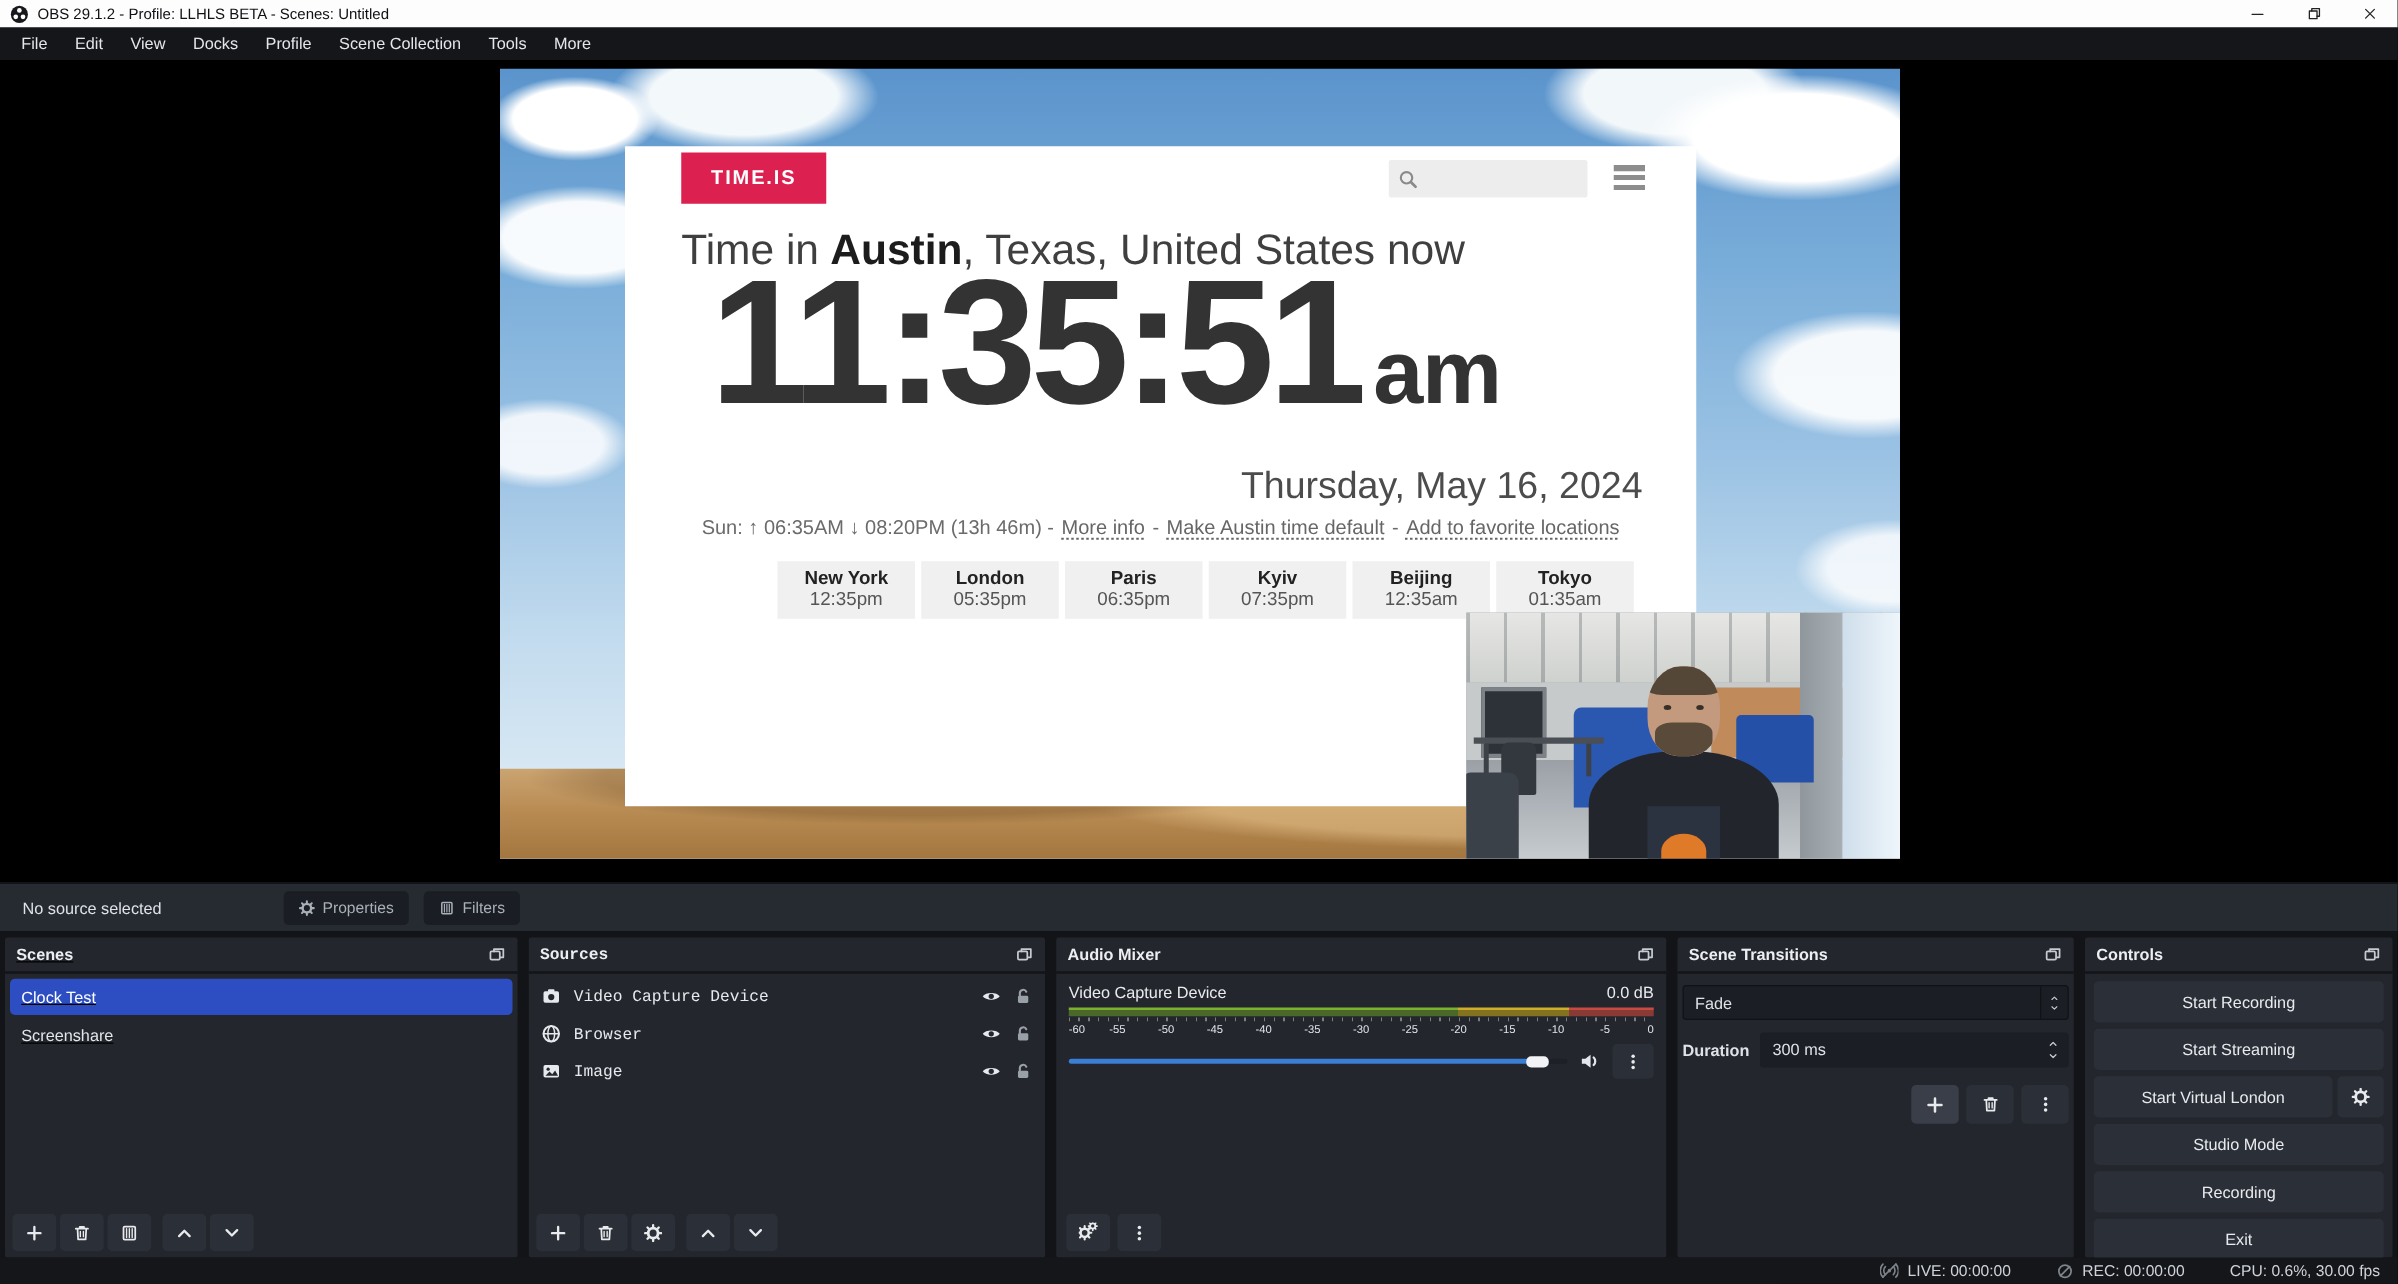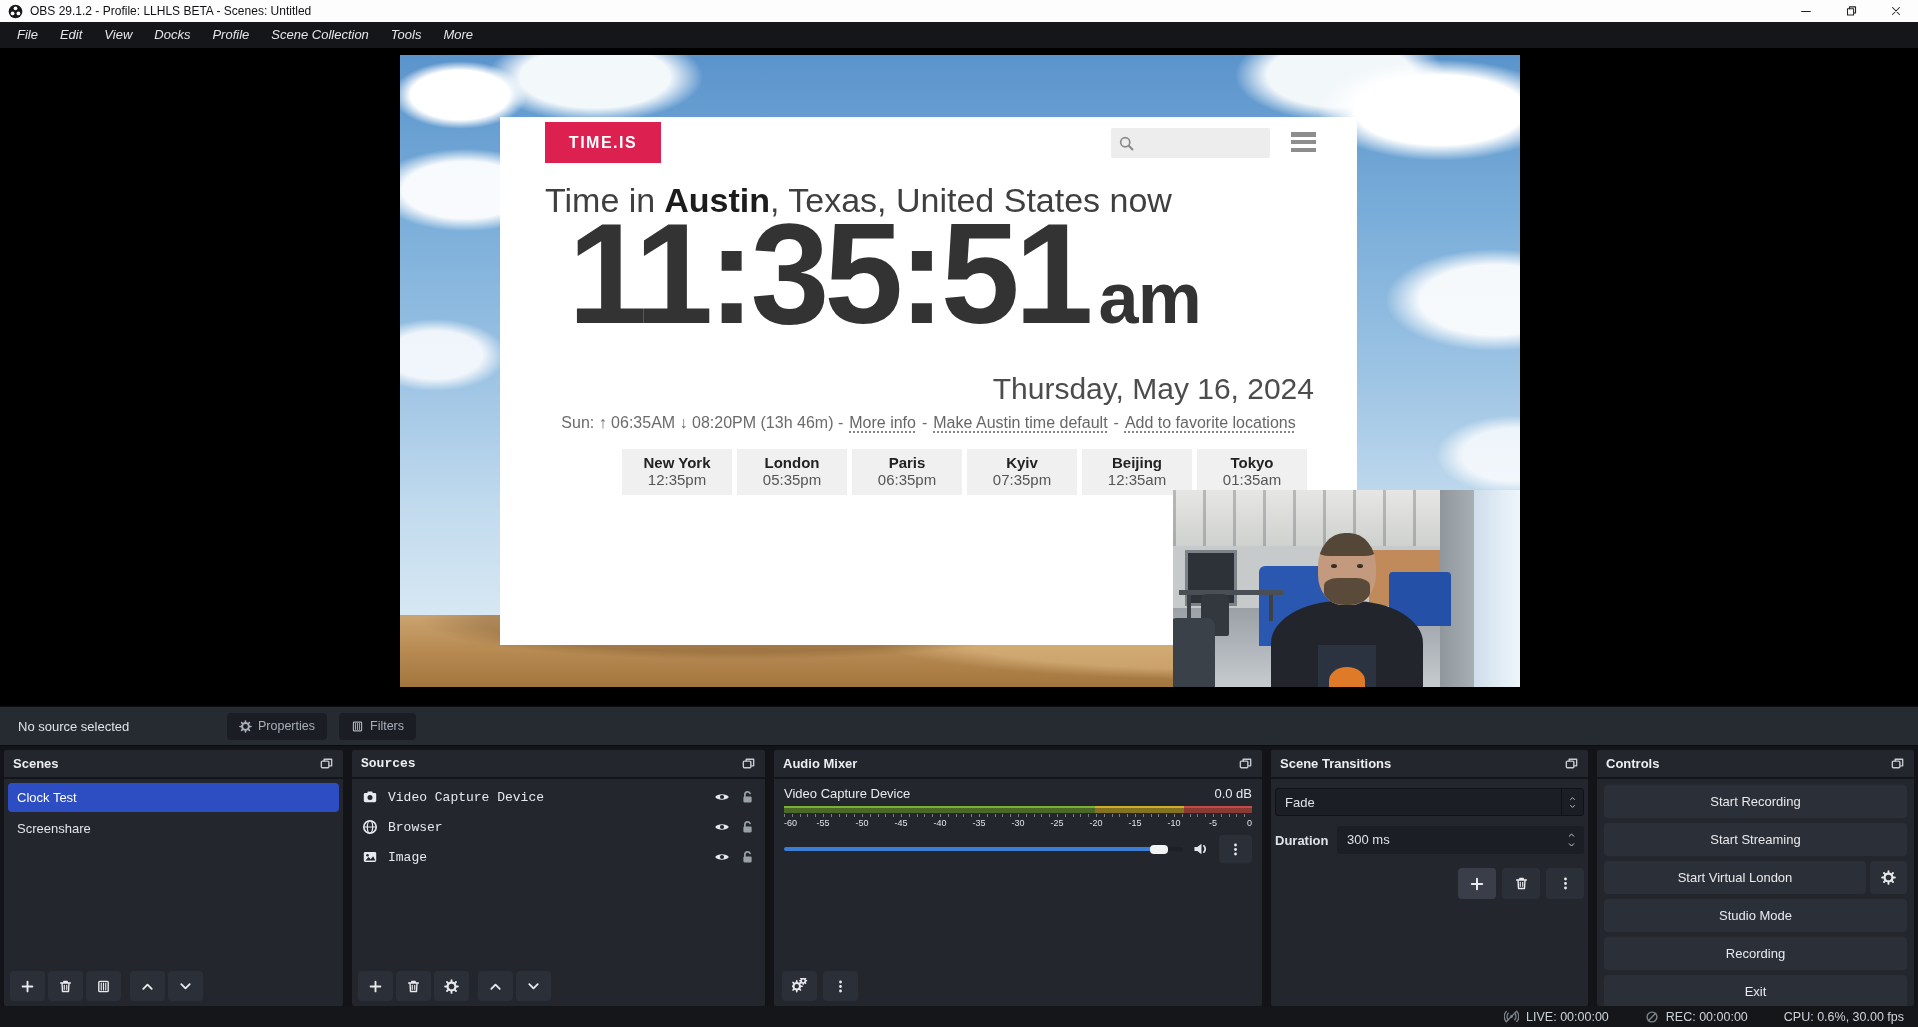--- a/index.html
+++ b/index.html
@@ -11,21 +11,21 @@
   
   #titlebar { position:absolute; top:0; left:0; width:100%; height:22px; background:#fdfdfd;
               display:flex; align-items:center; color:#101114; font-size:12px; }
   #titlebar .logo { width:15px; height:15px; margin:0 7px 0 8px; }
   #titlebar .wbtns { margin-left:auto; display:flex; height:100%; }
   #titlebar .wbtn { width:45px; height:100%; display:flex; align-items:center; justify-content:center; color:#222; }
 
   
   #menubar { position:absolute; top:22px; left:0; width:100%; height:26px; background:#14161a;
              display:flex; align-items:center; padding-left:6px; }
-  #menubar span { color:#e4e6ea; font-size:13px; padding:0 11px; line-height:26px;font-style:italic; }
+  #menubar span { color:#e4e6ea; font-size:13px; padding:0 11px; line-height:26px; }
 
   
   #preview { position:absolute; top:48px; left:0; width:100%; height:658px; background:#000; }
   #canvas { position:absolute; left:400px; top:7px; width:1120px; height:632px; overflow:hidden;
     background-image:
       radial-gradient(90px 45px at 60px 40px, #ffffff 0 55%, rgba(255,255,255,0) 75%),
       radial-gradient(150px 62px at 195px 22px, #f3f8fb 0 50%, rgba(255,255,255,0) 72%),
       radial-gradient(120px 55px at 65px 135px, rgba(255,255,255,.95) 0 52%, rgba(255,255,255,0) 75%),
       radial-gradient(95px 48px at 35px 300px, rgba(255,255,255,.85) 0 50%, rgba(255,255,255,0) 75%),
       radial-gradient(170px 70px at 1040px 55px, #ffffff 0 50%, rgba(255,255,255,0) 72%),
@@ -107,21 +107,21 @@
   
   #docks { position:absolute; top:750px; left:0; width:100%; height:256px; display:flex; gap:9px; padding:0 4px; }
   .dock { background:#23262d; border-radius:2px; position:relative; flex:none; }
   .dock-h { height:29px; display:flex; align-items:center; padding:0 9px; border-bottom:2px solid #141519; }
   .dock-h .t { font-size:13px; font-weight:bold; color:#eceef1; }
   .dock-h .pop { margin-left:auto; color:#c6cad1; }
   .dockbtn { width:35px; height:30px; background:#2b2f37; border-radius:4px; color:#e8eaed;
              display:flex; align-items:center; justify-content:center; }
   .btnrow { position:absolute; bottom:5px; left:6px; display:flex; gap:3px; }
 
-  #dock-scenes { width:339px; }
+  #dock-scenes { width:410px;text-decoration:underline; }
   #dock-scenes .list { padding:4px; }
   .scene-row { height:29px; display:flex; align-items:center; padding-left:9px; font-size:13px; color:#e3e6ea;
                border-radius:4px; margin-bottom:2px; }
   .scene-row.sel { background:#2d4ec3; color:#fff; }
 
   #dock-sources { width:413px;font-family:Liberation Mono, monospace; }
   .src-row { height:30px; display:flex; align-items:center; gap:10px; padding:0 10px; font-size:13px; color:#e6e9ed; }
   .src-row .lbl { flex:1; }
   .src-row .lock { color:#9aa0a8; }
 

